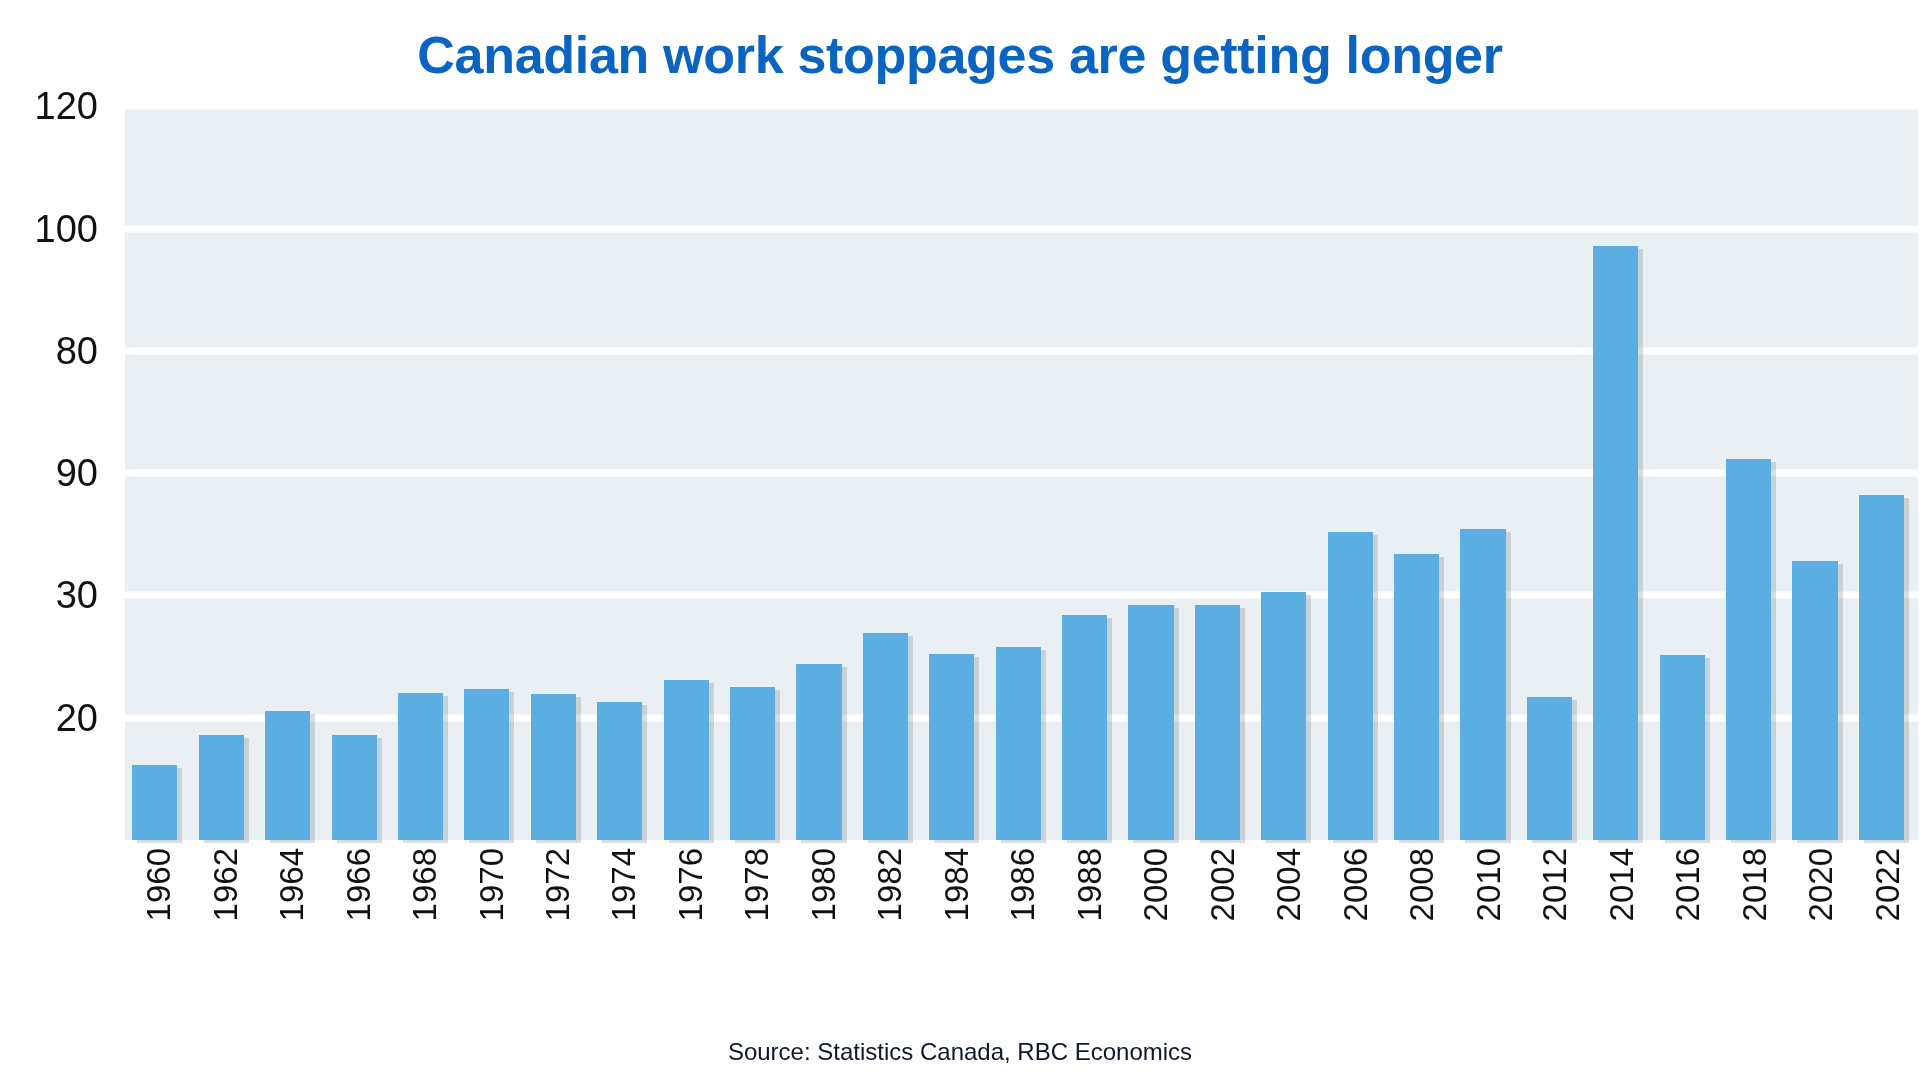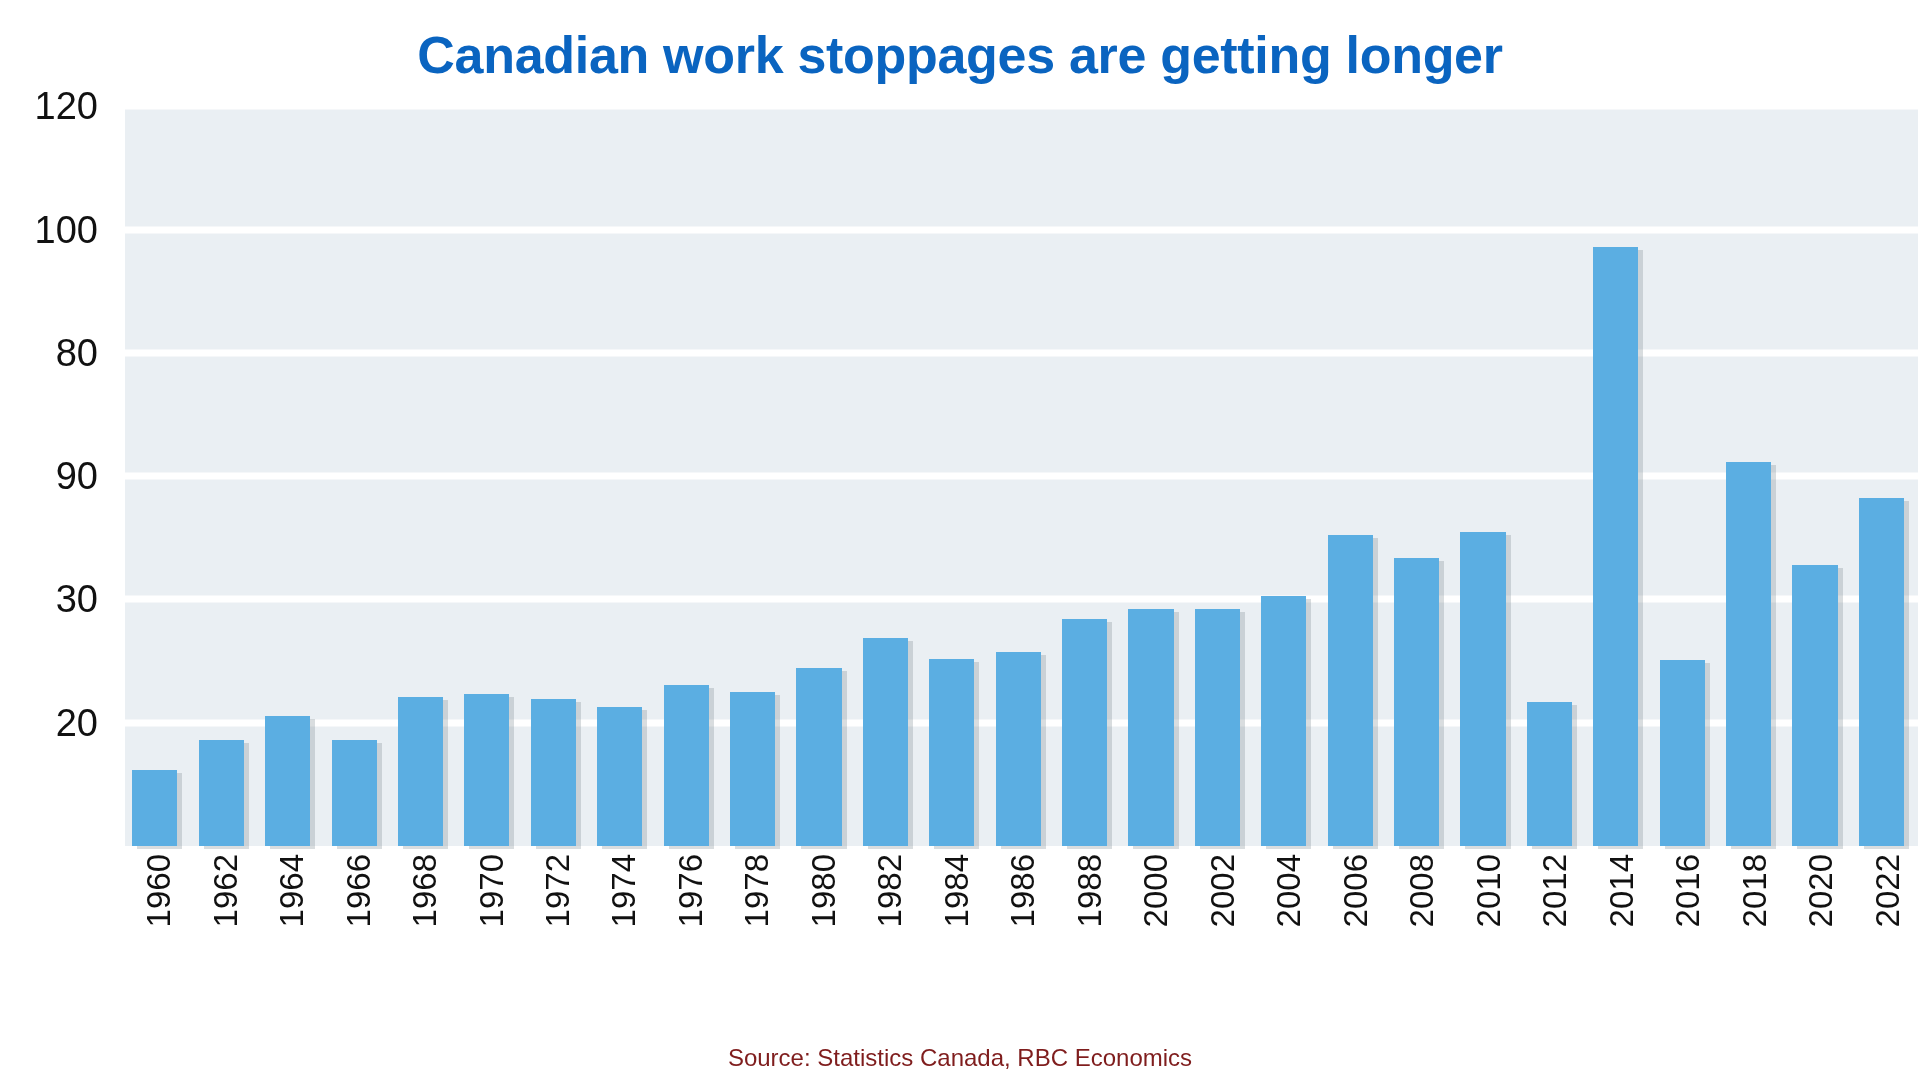--- a/index.html
+++ b/index.html
@@ -122,22 +122,22 @@
     color: #111111;
     white-space: nowrap;
     transform-origin: left top;
     transform: rotate(-90deg) translateX(-100%);
   }
 
   
   .source-note {
     text-align: center;
     font-size: 24px;
-    color: #7f1d1d;
-    padding-bottom: 8px;
+    color: #0f172a;
+    padding-bottom: 14px;
     padding-top: 2px;
   }
 </style>
 </head>
 <body>
 
 <div id="chart-root">
 
   <div class="title-block">
     <h1 class="chart-title">Canadian work stoppages are getting longer</h1>

